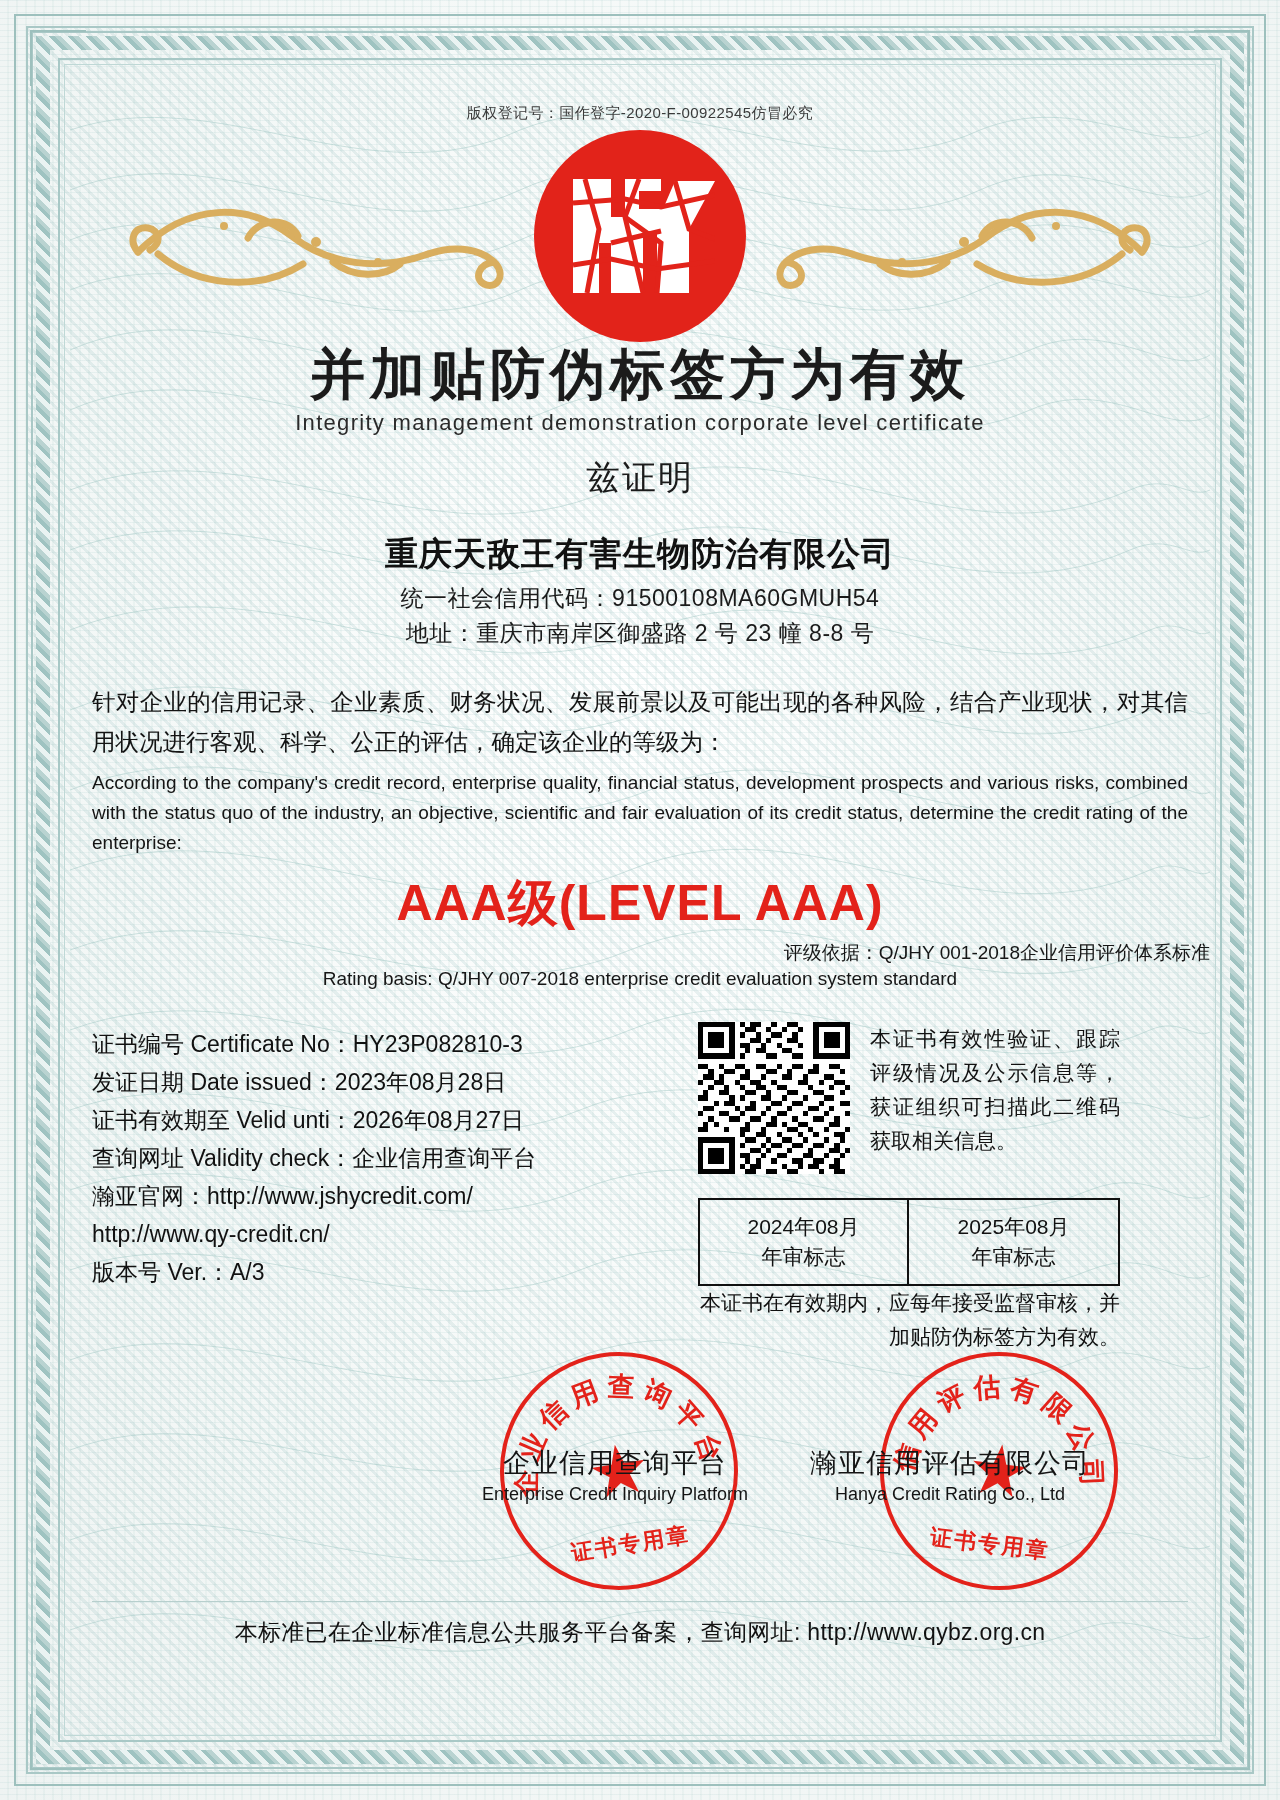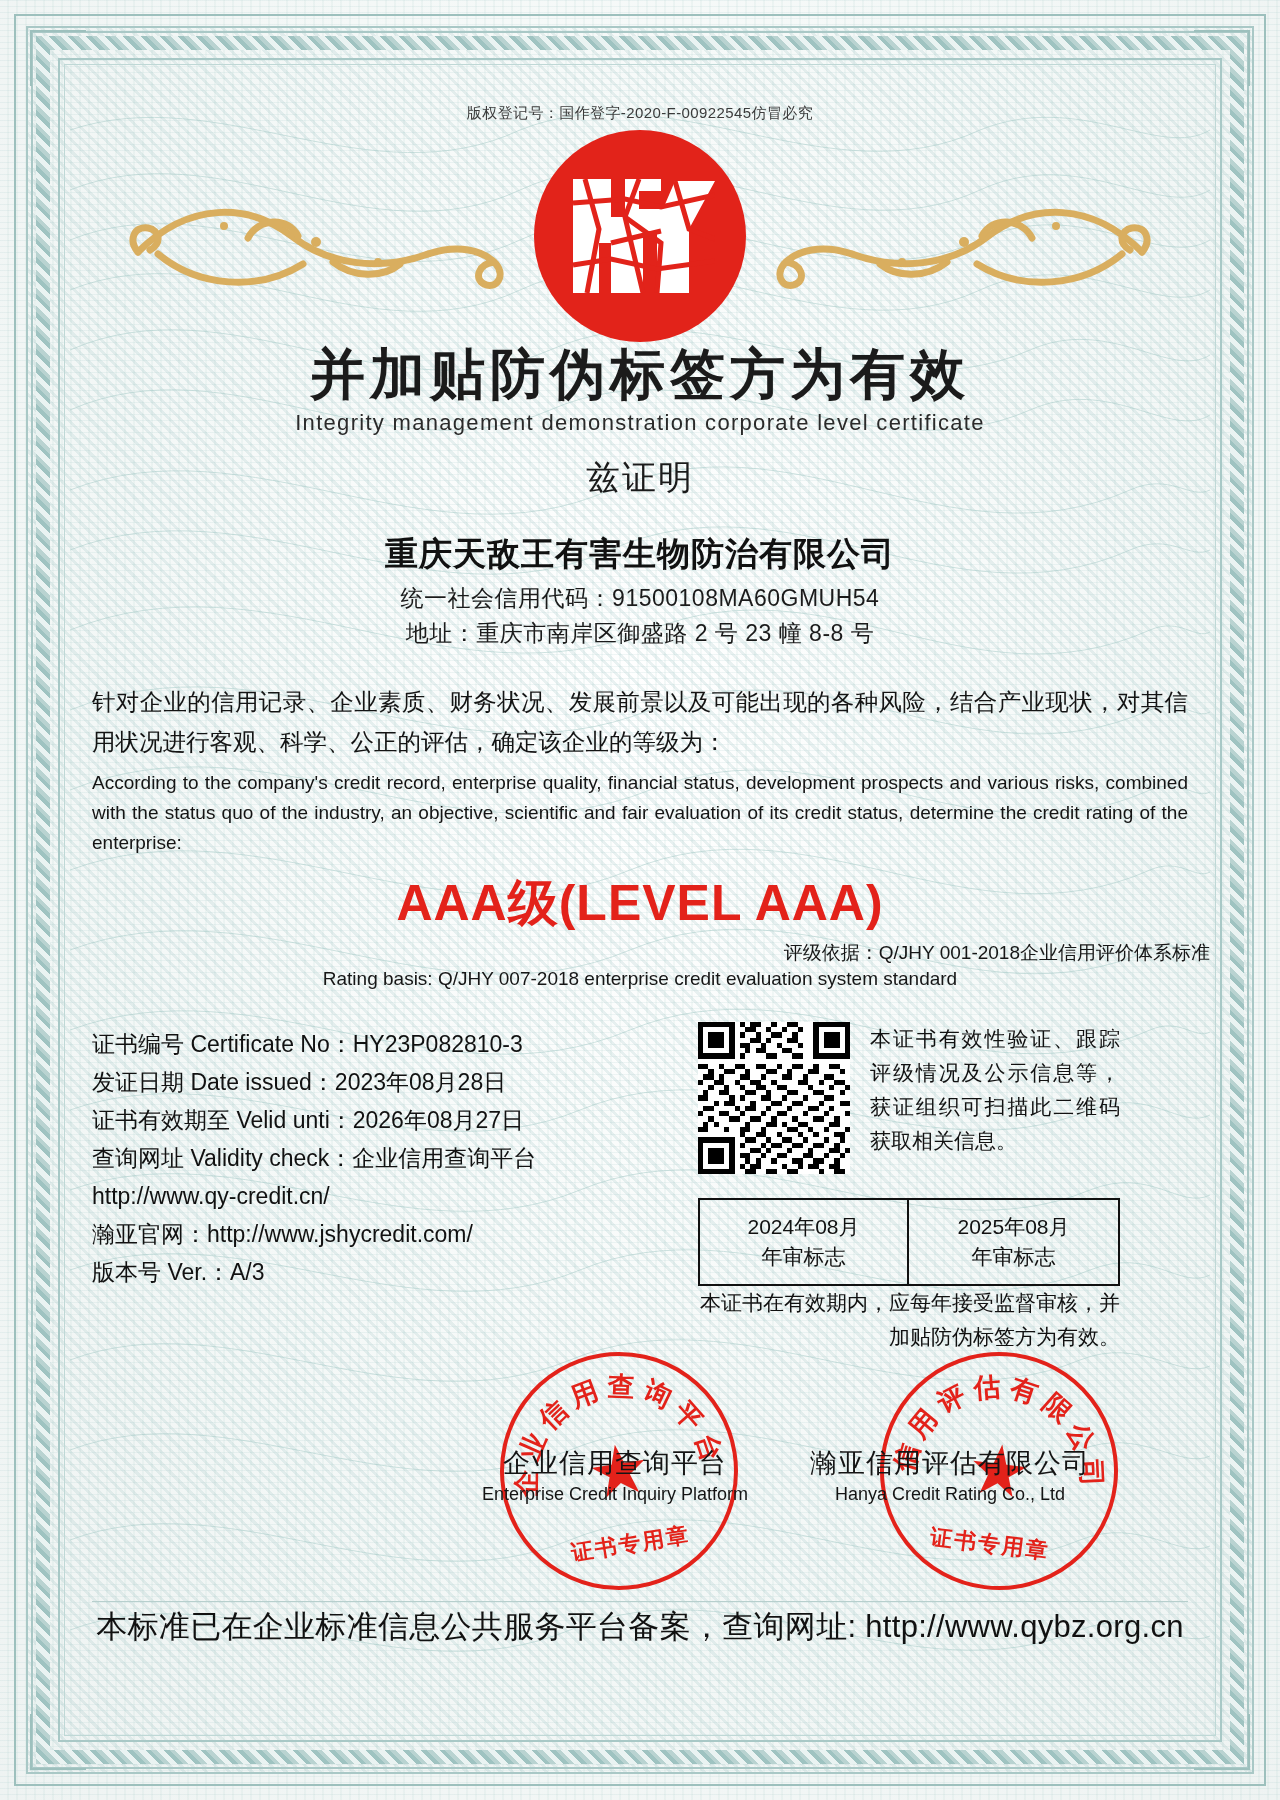--- a/index.html
+++ b/index.html
@@ -177,21 +177,21 @@
   .org{
     position:absolute;text-align:center;width:330px;
   }
   .org .cn{font-size:27px;color:#141414;letter-spacing:1px;}
   .org .en{font-size:18px;color:#141414;margin-top:3px;}
   .org.left{left:380px;top:1375px;}
   .org.right{left:715px;top:1375px;}
 
   .footer{
     position:absolute;left:0;right:0;bottom:82px;text-align:center;
-    font-size:31px;color:#111;letter-spacing:.3px;
+    font-size:23px;color:#111;letter-spacing:.3px;
   }
   .footer-rule{
     position:absolute;left:22px;right:22px;bottom:128px;height:1px;
     background:#b7cfcd;
   }
 </style>
 </head>
 <body>
 
 <div id="cert">
@@ -303,22 +303,22 @@
 
     <div class="level">AAA级(LEVEL AAA)</div>
     <div class="basis-cn">评级依据：Q/JHY 001-2018企业信用评价体系标准</div>
     <div class="basis-en">Rating basis: Q/JHY 007-2018 enterprise credit evaluation system standard</div>
 
     <div class="details">
       <div>证书编号 Certificate No：HY23P082810-3</div>
       <div>发证日期 Date issued：2023年08月28日</div>
       <div>证书有效期至 Velid unti：2026年08月27日</div>
       <div>查询网址 Validity check：企业信用查询平台</div>
+      <div>瀚亚官网：http://www.jshycredit.com/</div>
       <div>http://www.qy-credit.cn/</div>
-      <div>瀚亚官网：http://www.jshycredit.com/</div>
       <div>版本号 Ver.：A/3</div>
     </div>
 
     <div class="qr-wrap">
       <svg class="qr" viewBox="0 0 29 29" shape-rendering="crispEdges">
         <rect width="29" height="29" fill="#ffffff"></rect>
         <g fill="#000000">
           <rect x="0" y="0" width="7" height="1"></rect>
             <rect x="0" y="6" width="7" height="1"></rect>
           <rect x="0" y="0" width="1" height="7"></rect>

